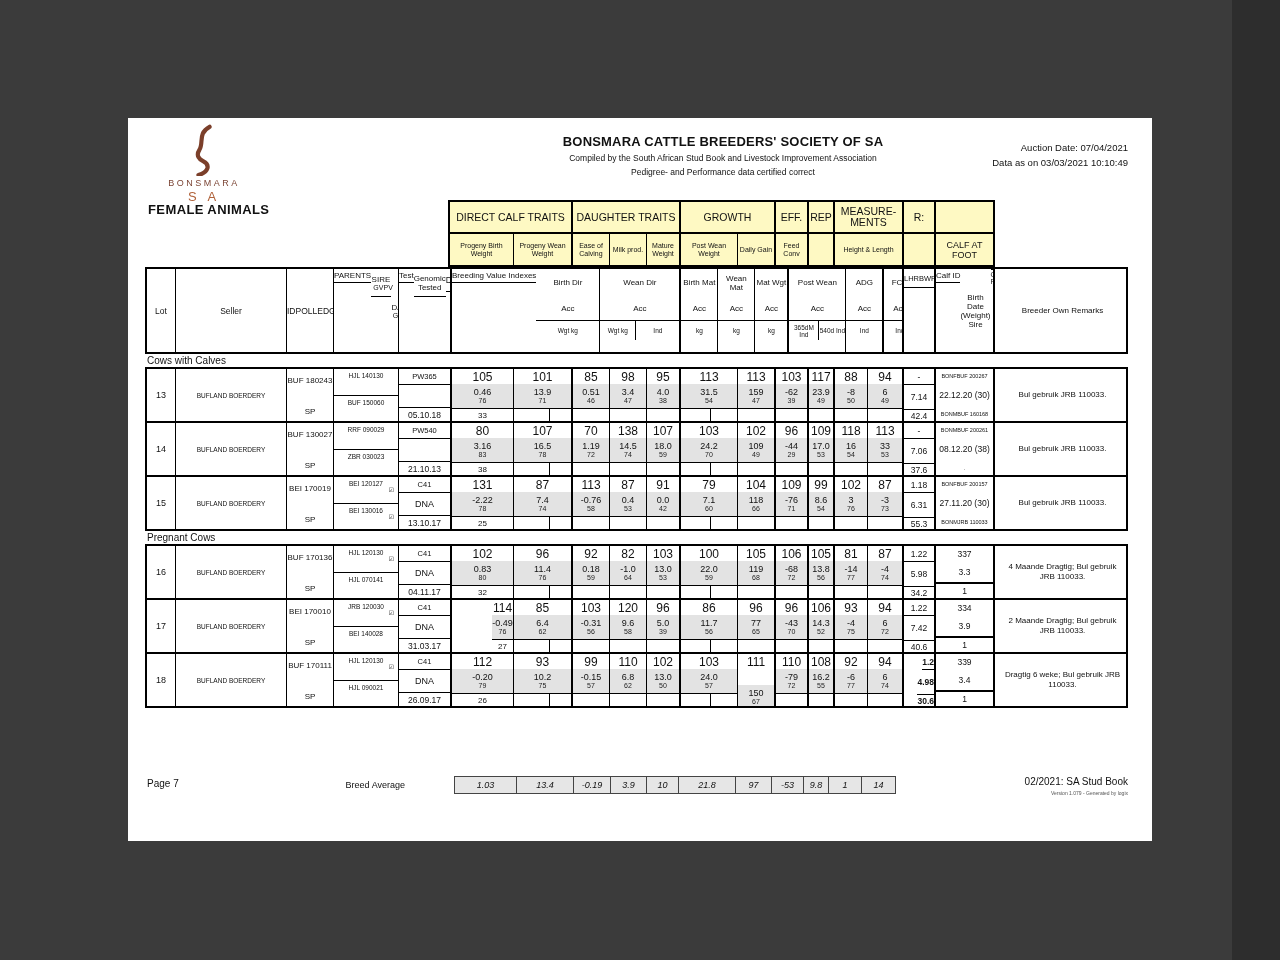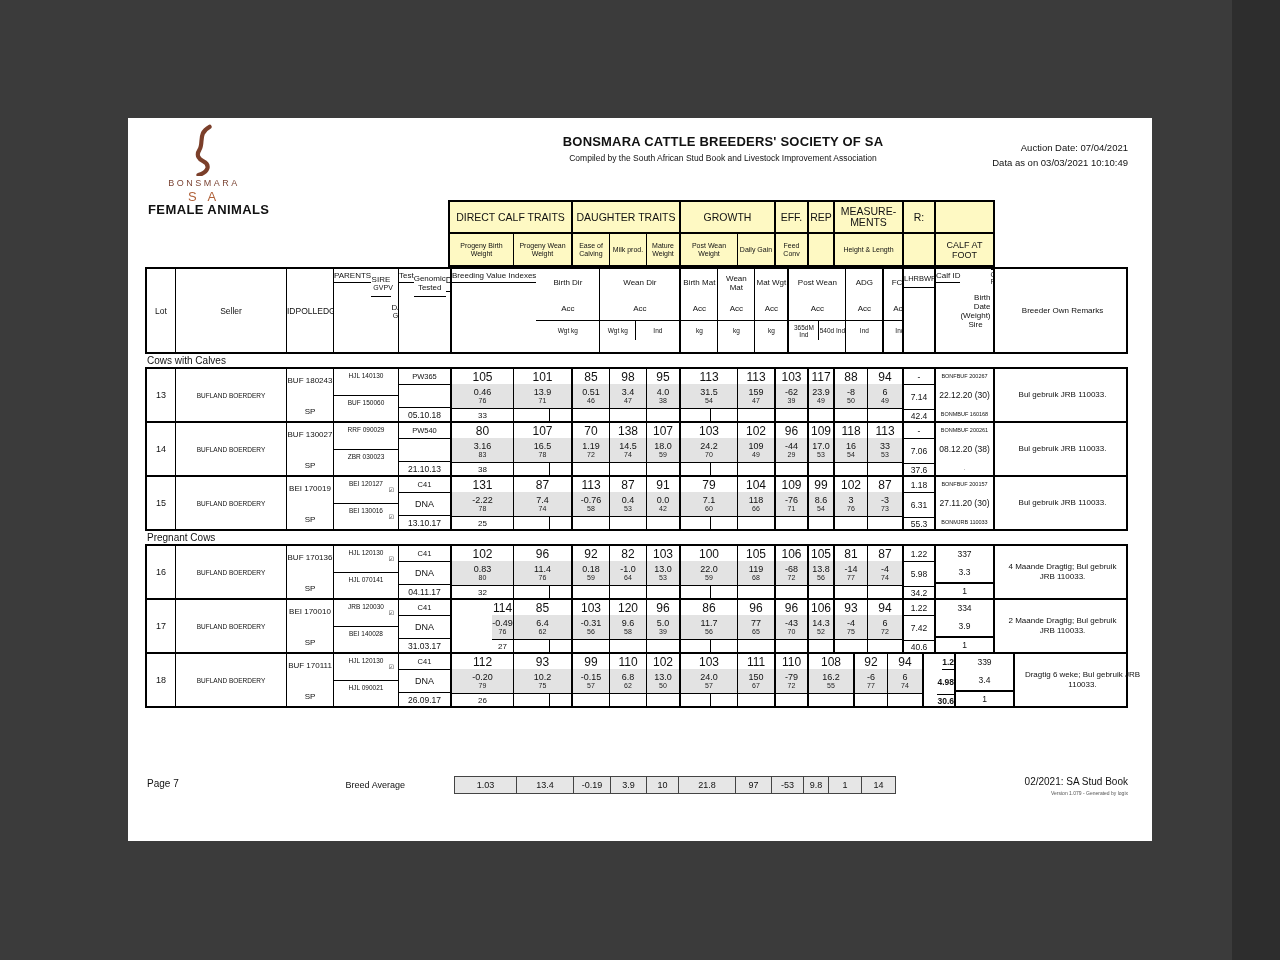--- a/index.html
+++ b/index.html
@@ -55,21 +55,21 @@
   .vunit{height:19px;border-top:1px solid #000;display:flex;align-items:center;justify-content:center;
     font-size:6.5px;text-align:center;line-height:7px;}
   .vunit.split{padding:0;}
   .vunit .u1{box-sizing:border-box;height:100%;display:flex;align-items:center;justify-content:center;flex-shrink:0;}
   .vunit .u2{box-sizing:border-box;height:100%;display:flex;align-items:center;justify-content:center;flex:1;border-left:1px solid #000;}
   .lh-e{height:13px;border-bottom:1px solid #000;}
   .lh{height:18px;border-bottom:1px solid #000;display:flex;align-items:center;justify-content:center;font-size:7.5px;}
   .lh:last-of-type{border-bottom:none;height:17px;}
   .lh-b{flex:1;border-top:1px solid #000;}
   .calfmid{flex:1;display:flex;flex-direction:column;align-items:center;justify-content:center;
-    font-size:8px;text-align:right;line-height:9px;}
+    font-size:8px;text-align:center;line-height:9px;}
   .gtp{height:15px;border-top:1px solid #000;display:flex;align-items:center;justify-content:center;font-size:7px;}
   .remh{align-items:center;justify-content:center;font-size:8px;display:flex;flex-direction:row;}
 
   .stitle{font-size:10px;height:13px;box-sizing:border-box;padding:1px 0 0 2px;}
   .trow{display:flex;height:56px;border:2px solid #000;box-sizing:border-box;background:#fff;}
   .trow + .trow{margin-top:-2px;}
   .cell{box-sizing:border-box;flex-shrink:0;display:flex;align-items:center;justify-content:center;overflow:hidden;}
   .colflex{flex-direction:column;}
   .lotc{font-size:9px;}
   .sellc{font-size:6.5px;}
@@ -97,21 +97,21 @@
   .cf2{flex:1;display:flex;align-items:center;justify-content:center;font-size:8.5px;}
   .cf3{height:14px;display:flex;align-items:center;justify-content:center;font-size:5.5px;flex-shrink:0;}
   .cb1{height:15px;display:flex;align-items:center;justify-content:center;font-size:8.5px;flex-shrink:0;}
   .cb2{flex:1;display:flex;align-items:center;justify-content:center;font-size:8.5px;}
   .cb3{height:14px;border-top:2px solid #000;display:flex;align-items:center;justify-content:center;font-size:8.5px;flex-shrink:0;}
   .remc{font-size:8px;text-align:center;line-height:10px;padding:0 8px;}
 
   
   .pageno{position:absolute;left:19px;top:660px;font-size:10px;}
   .bavglabel{position:absolute;left:180px;top:662px;width:97px;text-align:right;font-size:9px;}
-  .bavg{position:absolute;left:327px;top:658px;display:flex;}
+  .bavg{position:absolute;left:327px;top:658px;display:flex;font-style:italic;}
   .bbox{box-sizing:border-box;flex-shrink:0;height:18px;background:#e6e6e6;border:1px solid #444;
     margin-left:-1px;display:flex;align-items:center;justify-content:center;font-size:9px;}
   .fright{position:absolute;right:24px;top:658px;text-align:right;}
   .fissue{font-size:10px;}
   .fver{font-size:5px;color:#555;margin-top:3px;}
 </style>
 </head>
 <body>
 
 <div class="rightshade"></div>
@@ -122,20 +122,21 @@
     <svg width="38" height="52" viewBox="0 0 38 56">
       <path d="M25 3 C12 10 19 20 14 28 C10 34 14 38 18 40 C26 44 24 52 13 55" fill="none" stroke="#7b3f2a" stroke-width="4.5" stroke-linecap="round"></path>
     </svg>
     <div class="brand">BONSMARA</div>
     <div class="brandsub">S A</div>
   </div>
 
   <div class="hcenter">
     <div class="htitle">BONSMARA CATTLE BREEDERS' SOCIETY OF SA</div>
     <div class="hsub">Compiled by the South African Stud Book and Livestock Improvement Association</div>
+    <div class="hsub">Pedigree- and Performance data certified correct</div>
   </div>
 
   <div class="hright">
     <div>Auction Date: 07/04/2021</div>
     <div>Data as on 03/03/2021 10:10:49</div>
   </div>
 
   <div class="femtitle">FEMALE ANIMALS</div>
 
   <div class="traits">
@@ -992,37 +993,37 @@
             <div class="idx">103</div>
             <div class="band">
               <div class="bv">24.0</div>
               <div class="ba">57</div>
             </div>
             <div class="brow split" style="justify-content: flex-start;">
               <div class="s1" style="width: 29px;"></div>
               <div class="s2"></div>
             </div>
           </div>
-          <div class="vcolD bl1" style="width: 37px;">
+          <div class="vcolD bl1" style="width: 37px; gap: 16px;">
             <div class="idx">111</div>
             <div class="band">
               <div class="bv">150</div>
               <div class="ba">67</div>
             </div>
             <div class="brow"></div>
           </div>
           <div class="vcolD bl2" style="width: 33px;">
             <div class="idx">110</div>
             <div class="band">
               <div class="bv">-79</div>
               <div class="ba">72</div>
             </div>
             <div class="brow"></div>
           </div>
-          <div class="vcolD bl2" style="width: 46px;">
+          <div class="vcolD bl2" style="width: 26px;">
             <div class="idx">108</div>
             <div class="band">
               <div class="bv">16.2</div>
               <div class="ba">55</div>
             </div>
             <div class="brow"></div>
           </div>
           <div class="vcolD bl2" style="width: 34px;">
             <div class="idx">92</div>
             <div class="band">

